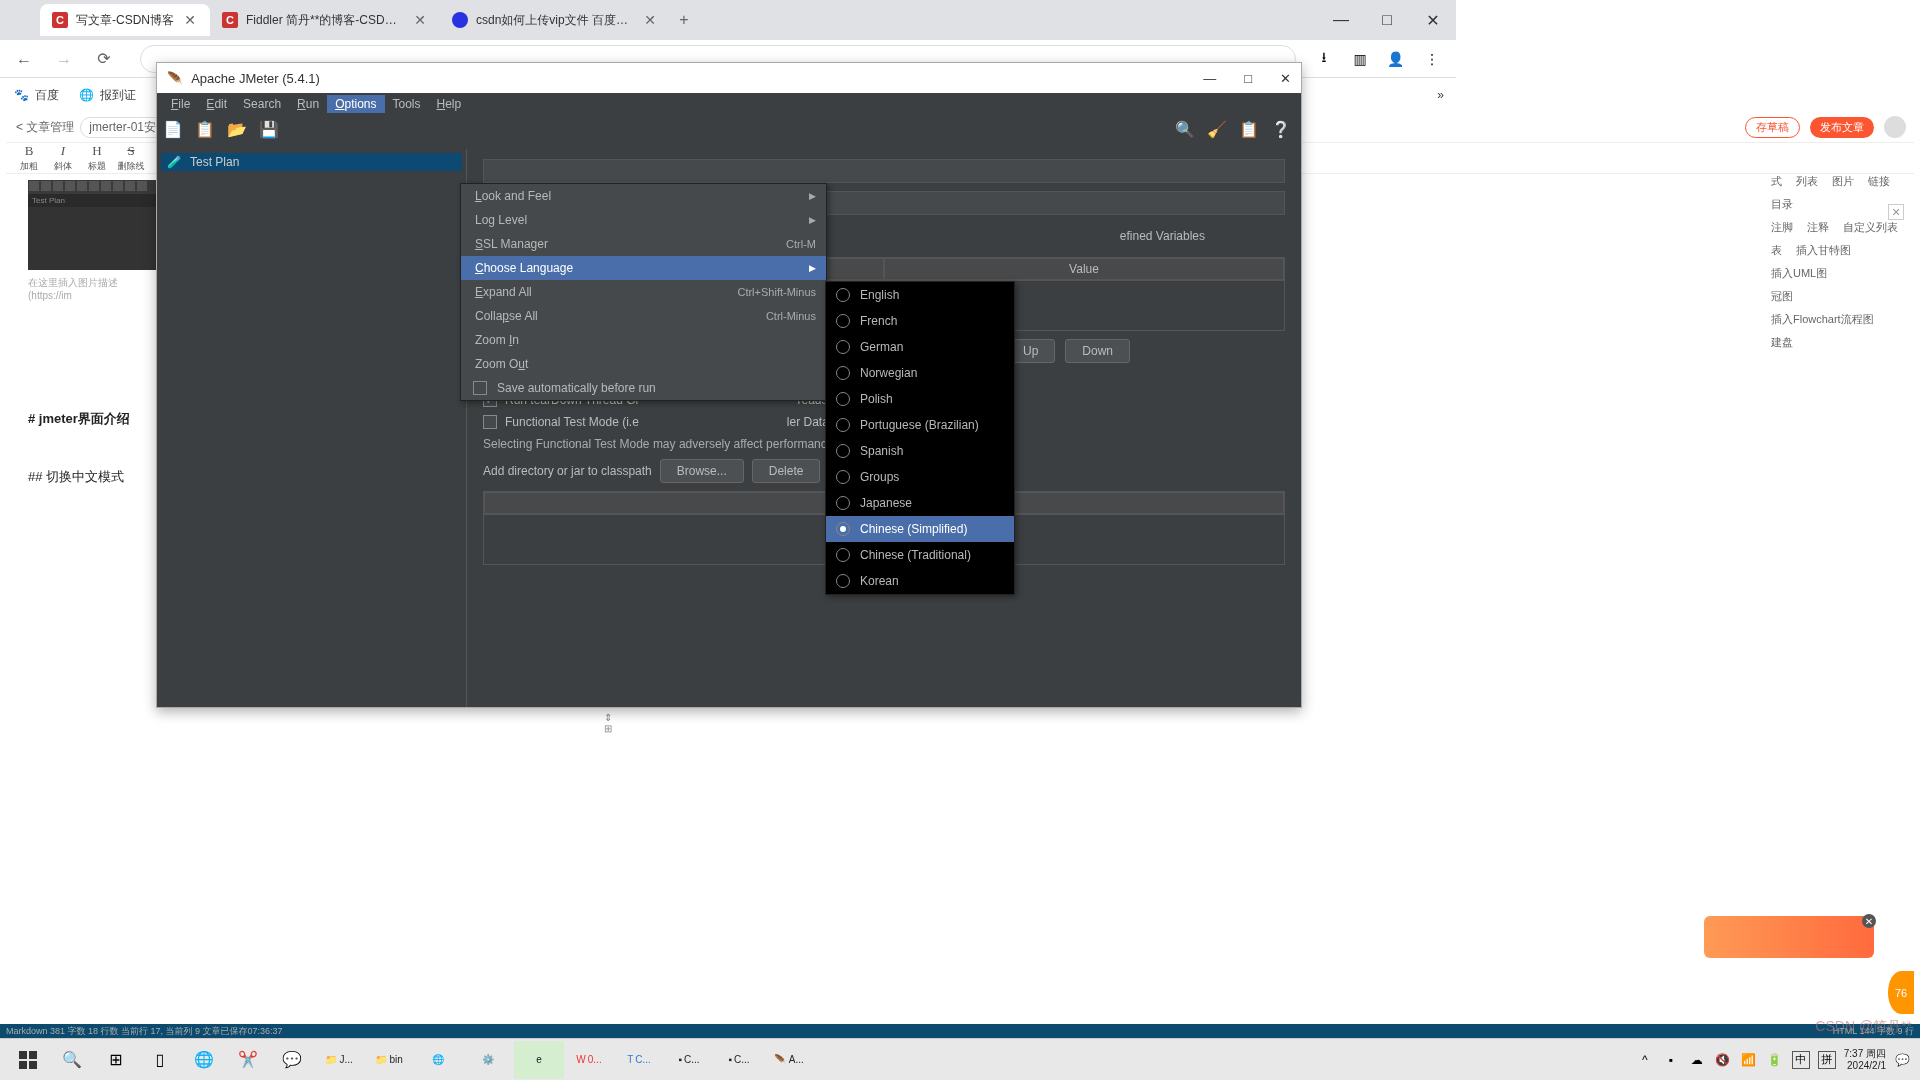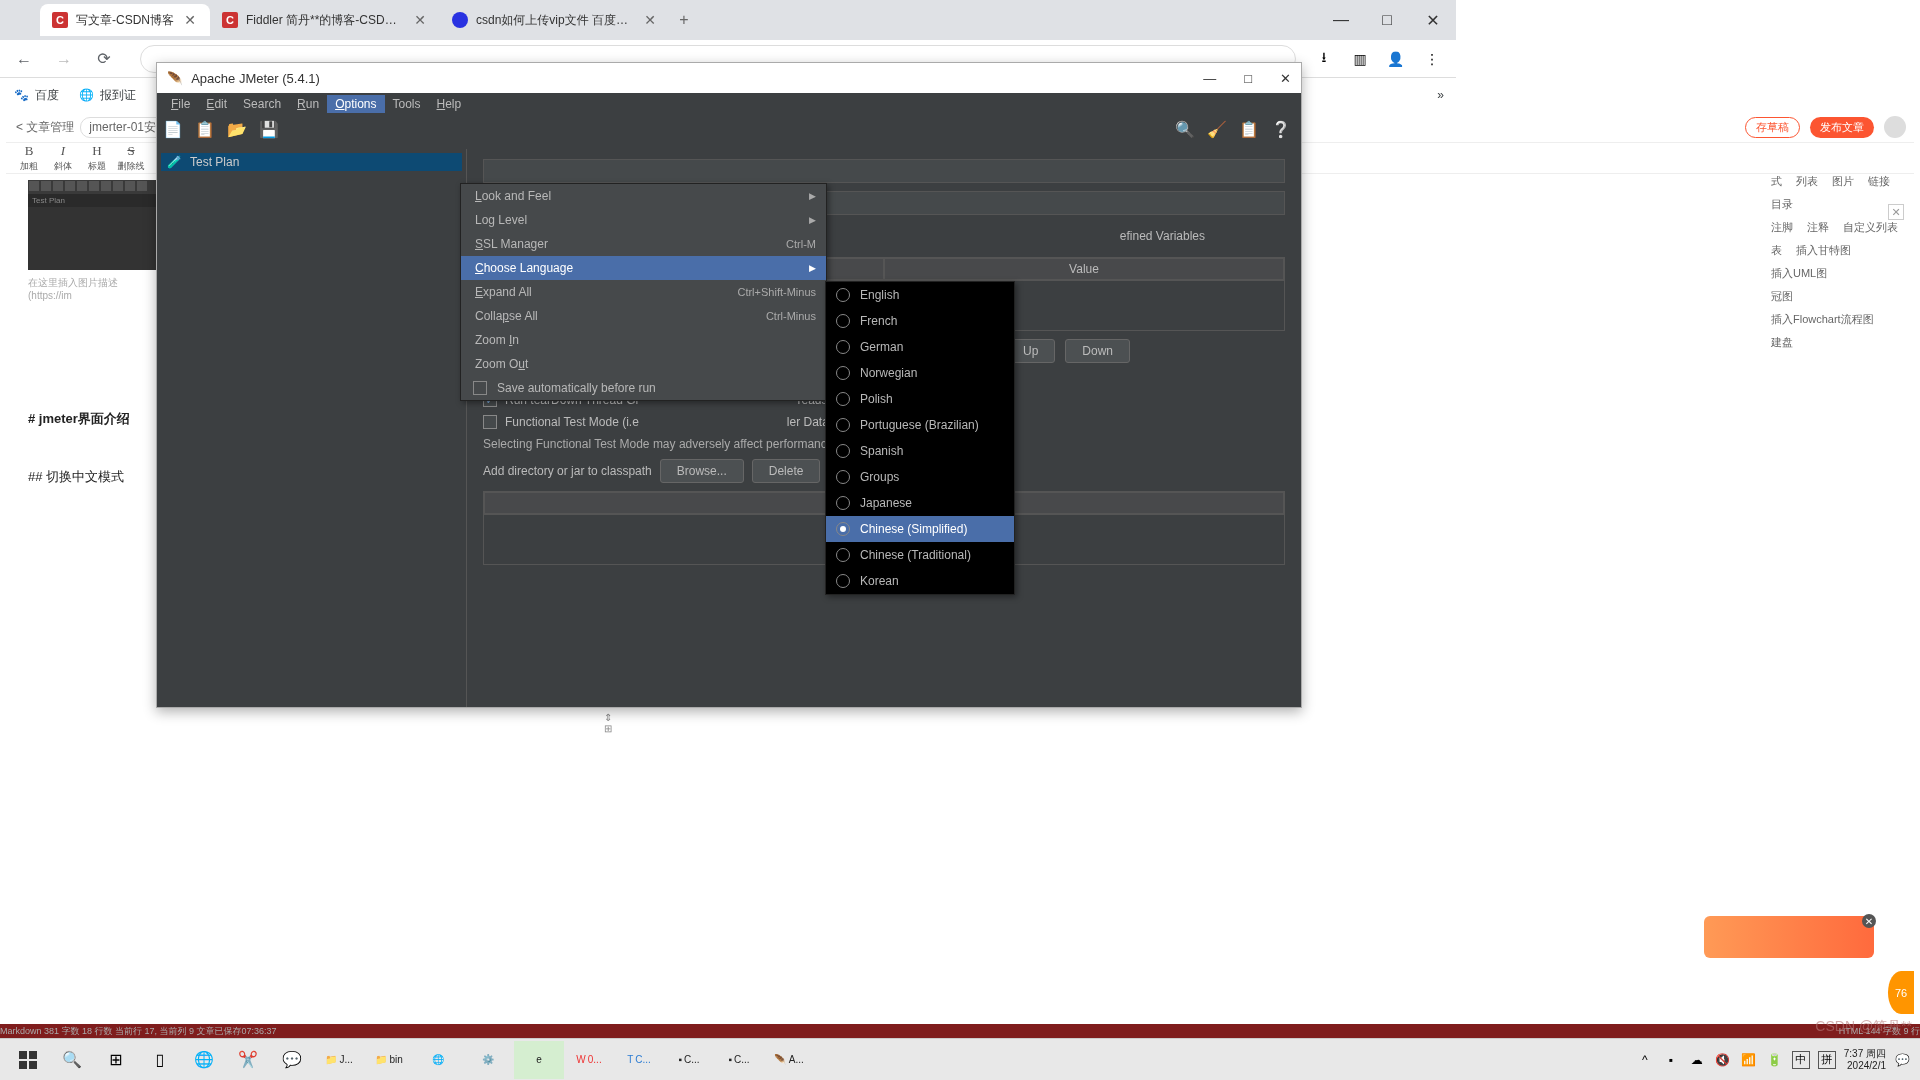--- a/index.html
+++ b/index.html
@@ -40,21 +40,21 @@
 .right-tools-row{display:flex;gap:4px;margin-bottom:4px;flex-wrap:wrap;}
 .right-tools-row span{color:#666;padding:2px 5px;}
 .mini-preview{position:absolute;left:22px;top:68px;width:132px;}
 .mini-preview-img{width:132px;height:90px;background:#333;}
 .mini-tb{height:14px;background:#3a3a3a;display:flex;gap:2px;padding:1px;}
 .mini-tb div{width:10px;height:10px;background:#555;}
 .mini-tree{background:#2a2a2a;color:#888;font-size:8px;padding:2px 4px;}
 .img-placeholder{color:#aaa;font-size:10px;margin-top:6px;}
 .editor-headings{position:absolute;left:22px;top:290px;font-size:13px;}
 .editor-headings .h-item{margin:8px 0;color:#222;}
-.statusbar-editor{position:absolute;bottom:0;left:0;right:0;height:14px;background:#7f1d1d;color:#aaa;font-size:9px;display:flex;align-items:center;padding:0 0;}
+.statusbar-editor{position:absolute;bottom:0;left:0;right:0;height:14px;background:#0c4a6e;color:#aaa;font-size:9px;display:flex;align-items:center;padding:0 6px;}
 .statusbar-editor .right{margin-left:auto;}
 .floating-promo{position:absolute;right:40px;bottom:80px;width:170px;height:42px;background:linear-gradient(90deg,#ff9a56,#ff6a3d);border-radius:6px;}
 .floating-promo .close{position:absolute;right:-2px;top:-2px;width:14px;height:14px;background:#555;color:#fff;font-size:10px;border-radius:50%;display:flex;align-items:center;justify-content:center;}
 .score-badge{position:absolute;right:0;bottom:24px;width:26px;height:43px;background:#ff9500;border-radius:50% 0 0 50%;color:#fff;font-size:11px;display:flex;align-items:center;justify-content:center;}
 .jmeter-window{position:absolute;left:156px;top:62px;width:1146px;height:646px;background:#fff;border:1px solid #aaa;box-shadow:0 4px 12px rgba(0,0,0,0.3);display:flex;flex-direction:column;z-index:200;}
 .jm-title{height:30px;display:flex;align-items:center;padding:0 10px;gap:8px;font-size:13px;color:#333;}
 .jm-title .win-btns{margin-left:auto;display:flex;gap:28px;color:#333;}
 .jm-menubar{height:22px;background:#3c3f41;display:flex;align-items:center;padding:0 6px;font-size:12px;color:#bbb;}
 .jm-menubar .mi{padding:2px 8px;}
 .jm-menubar .mi.open{background:#4a6ea9;color:#fff;}

